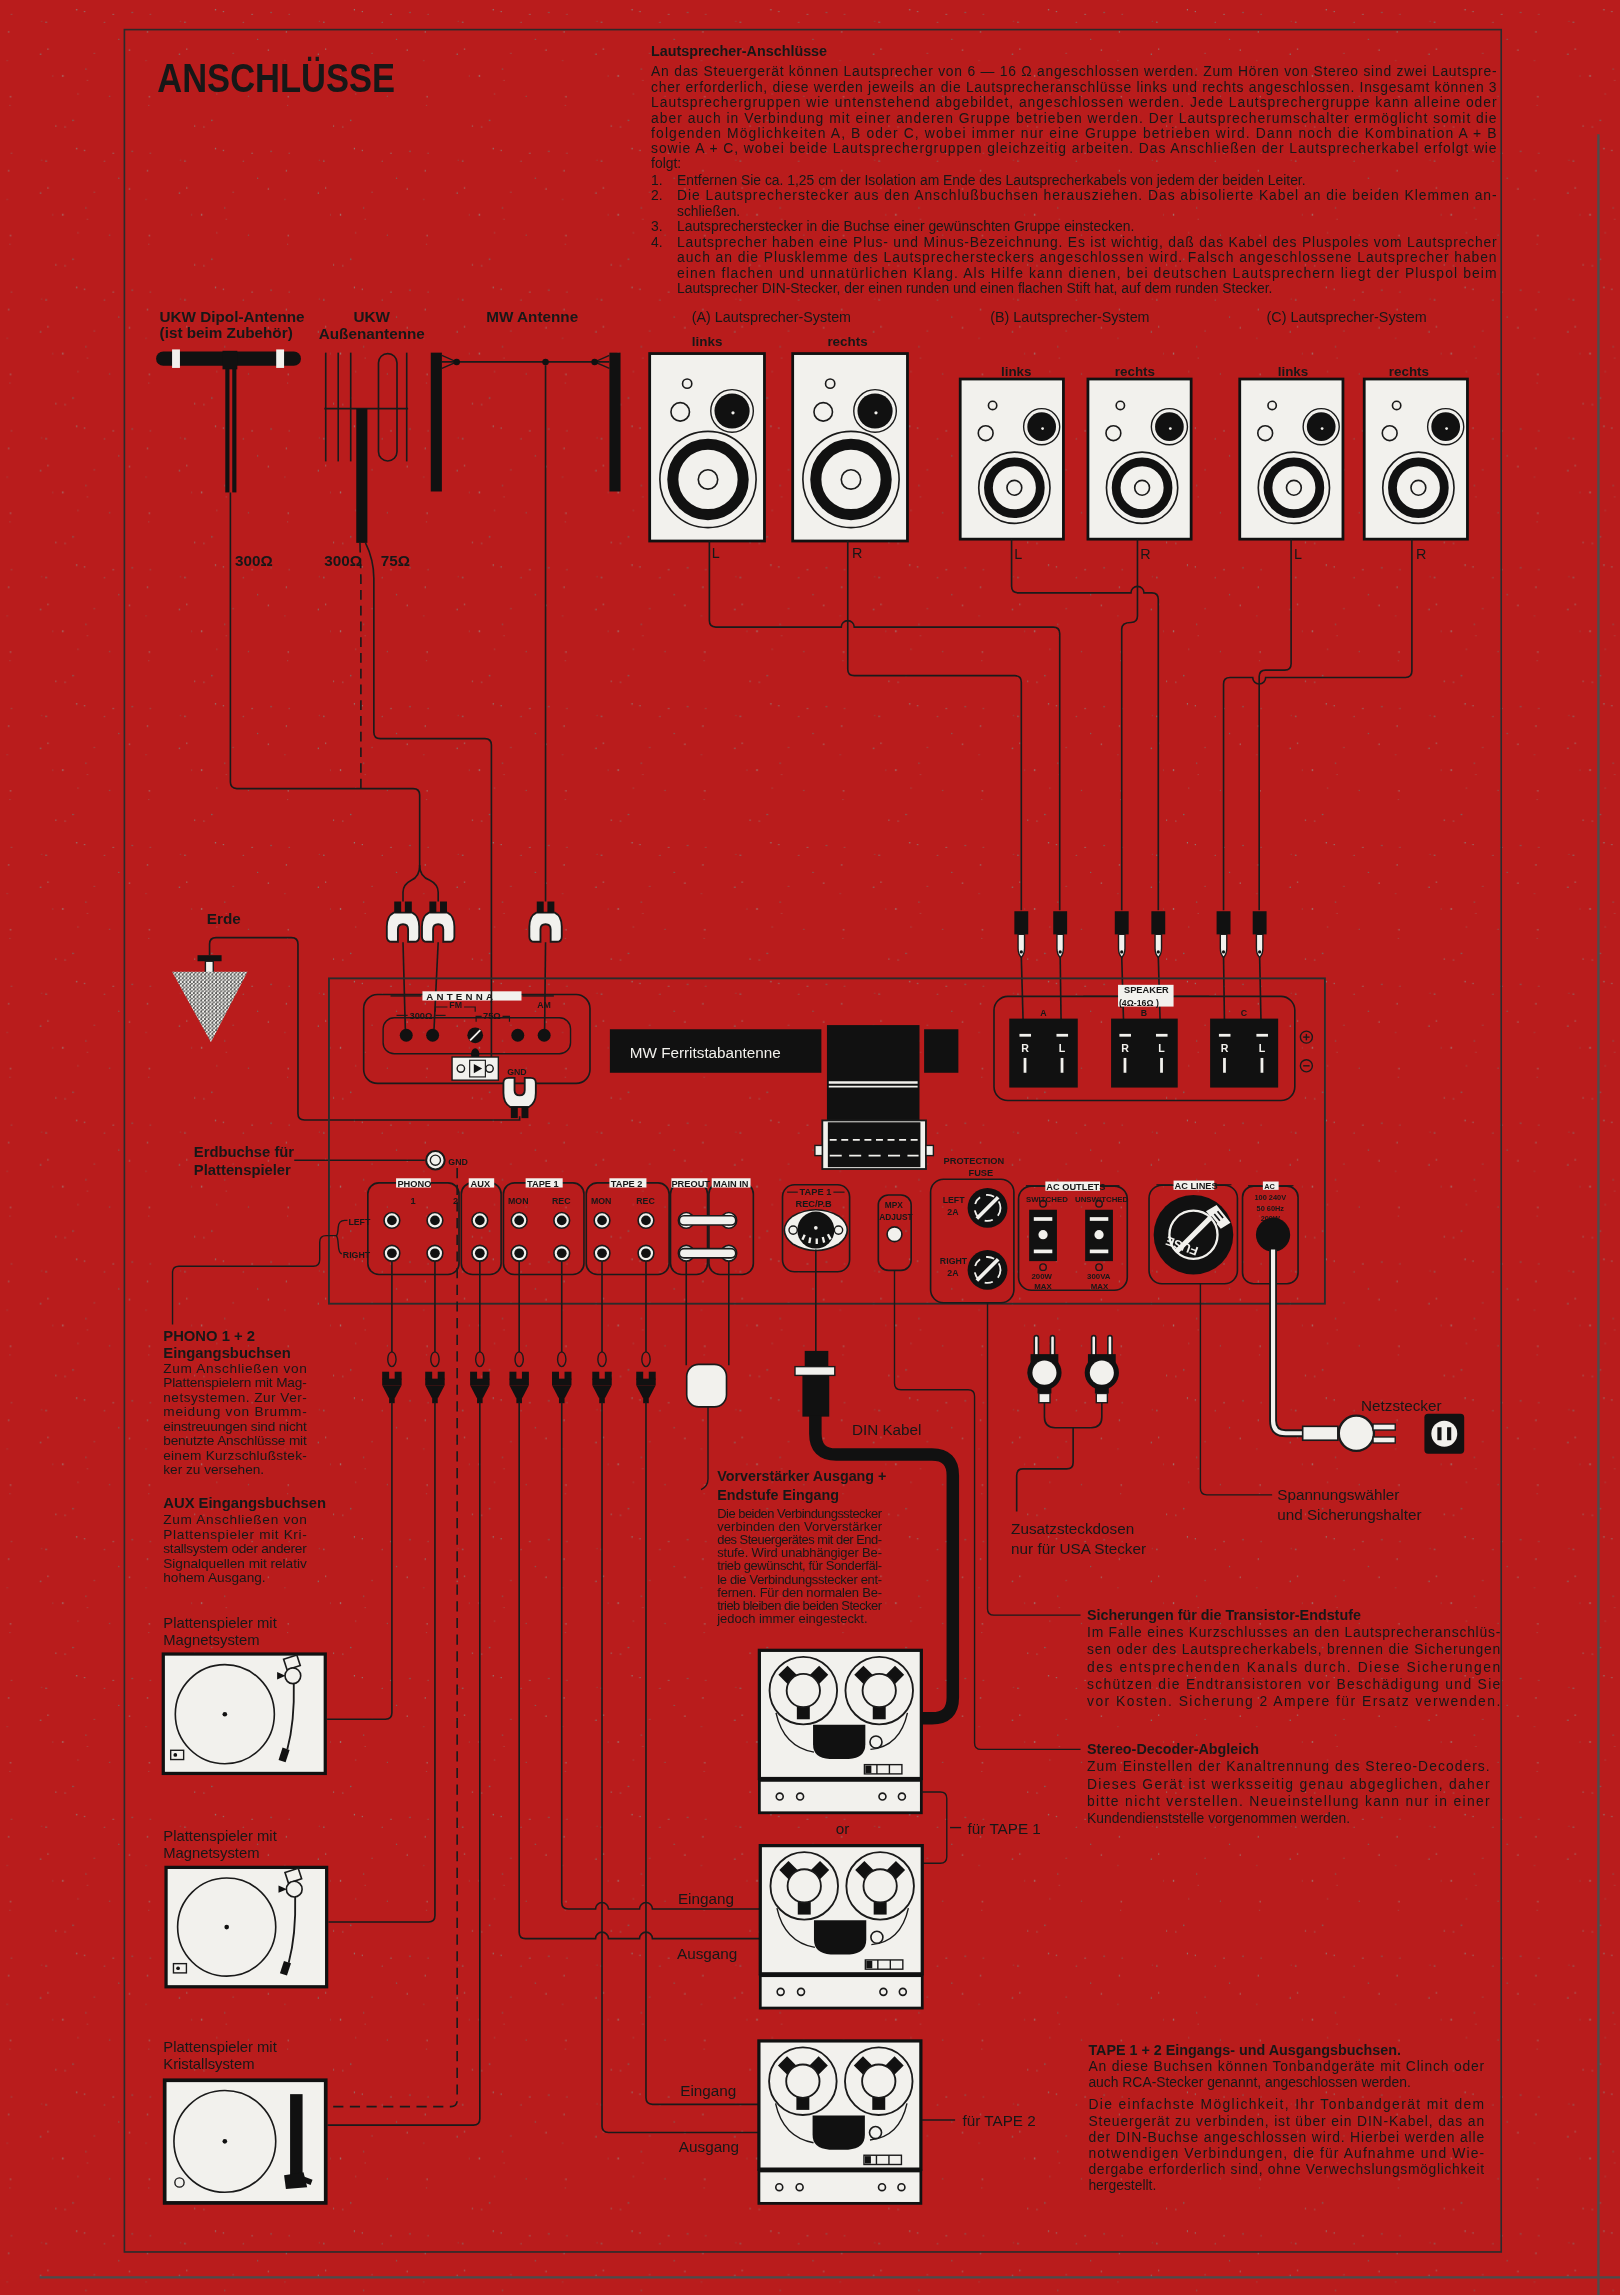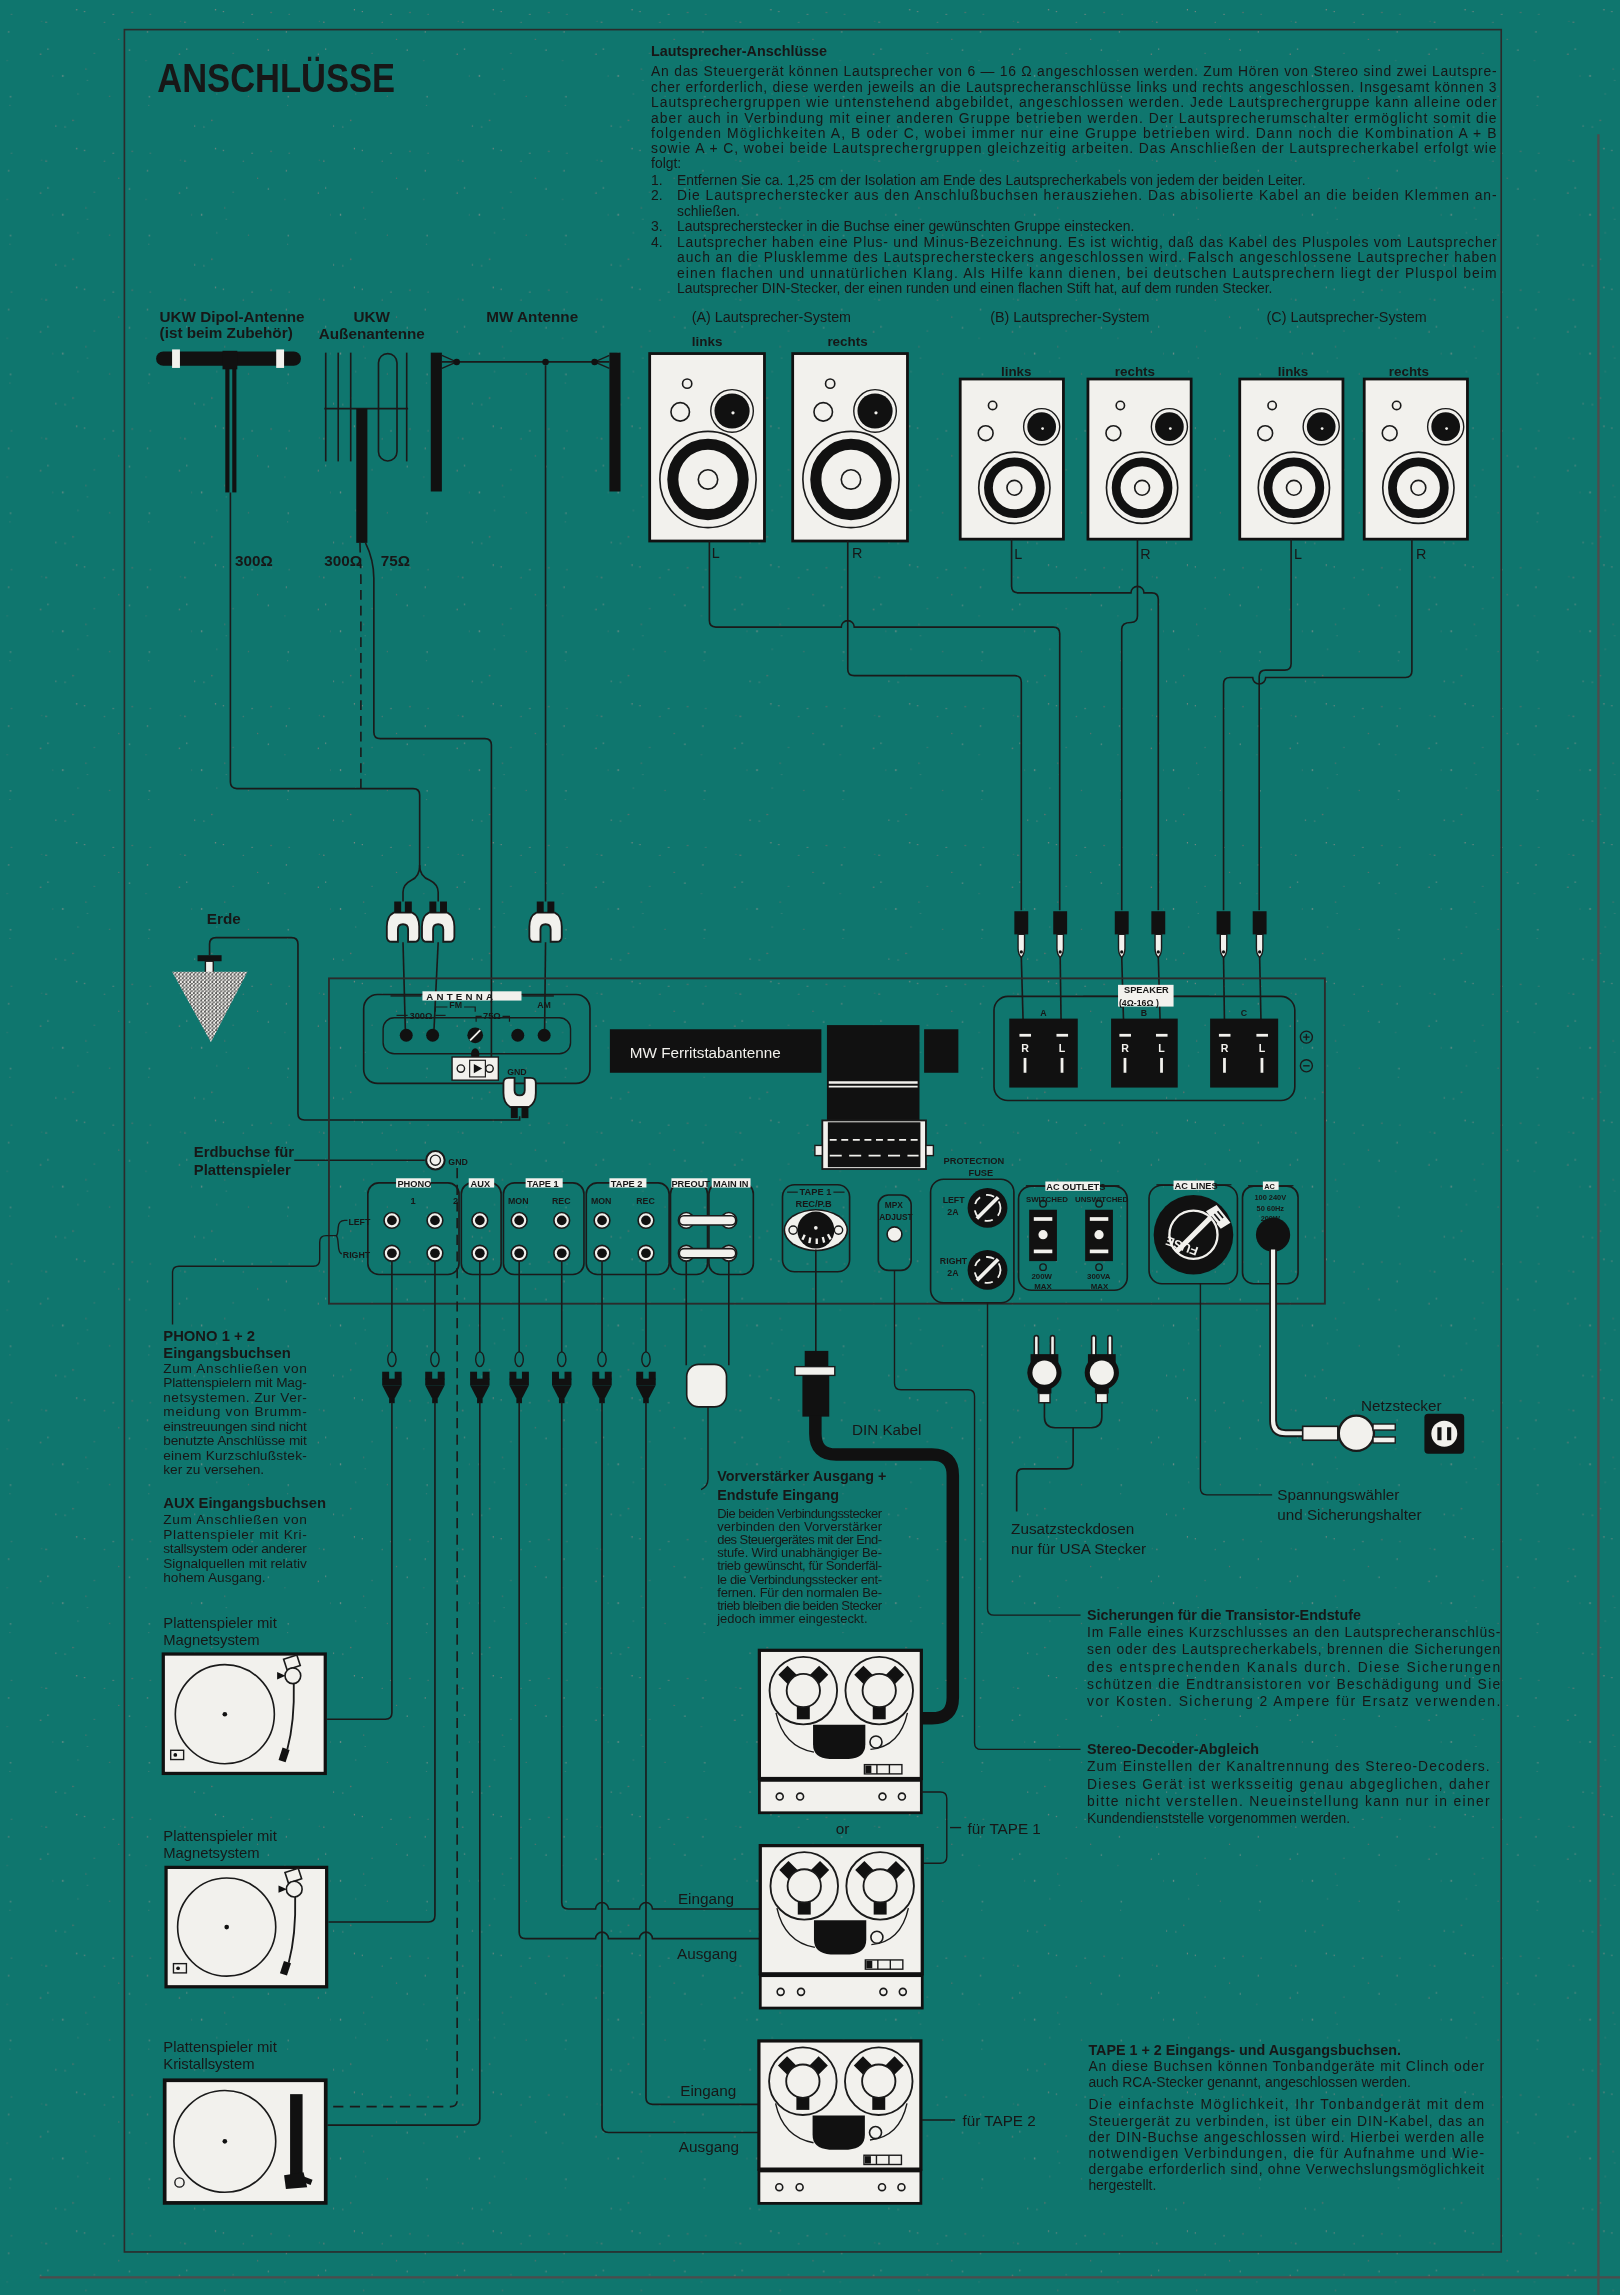--- a/index.html
+++ b/index.html
@@ -1,16 +1,16 @@
 <!DOCTYPE html>
 <html style="font-size:7.4px"><head>
 <meta charset="utf-8">
 <style>
 html,body{margin:0;padding:0;background:#f2f1ed;}
-#page{position:relative;width:1621px;height:2295px;background:#0f766e;overflow:hidden;}
+#page{position:relative;width:1621px;height:2295px;background:#b91c1c;overflow:hidden;}
 svg text{font-family:"Liberation Sans",sans-serif;}
 </style>
 </head>
 <body>
 <div id="page">
 <svg width="1621" height="2295" viewBox="0 0 3501 4959" fill="#171717">
 <defs>
 <pattern id="dots" width="8" height="8" patternUnits="userSpaceOnUse">
 <rect width="8" height="8" fill="#f2f1ed"></rect>
 <circle cx="2" cy="2" r="1.9" fill="#1d1d1d"></circle>

